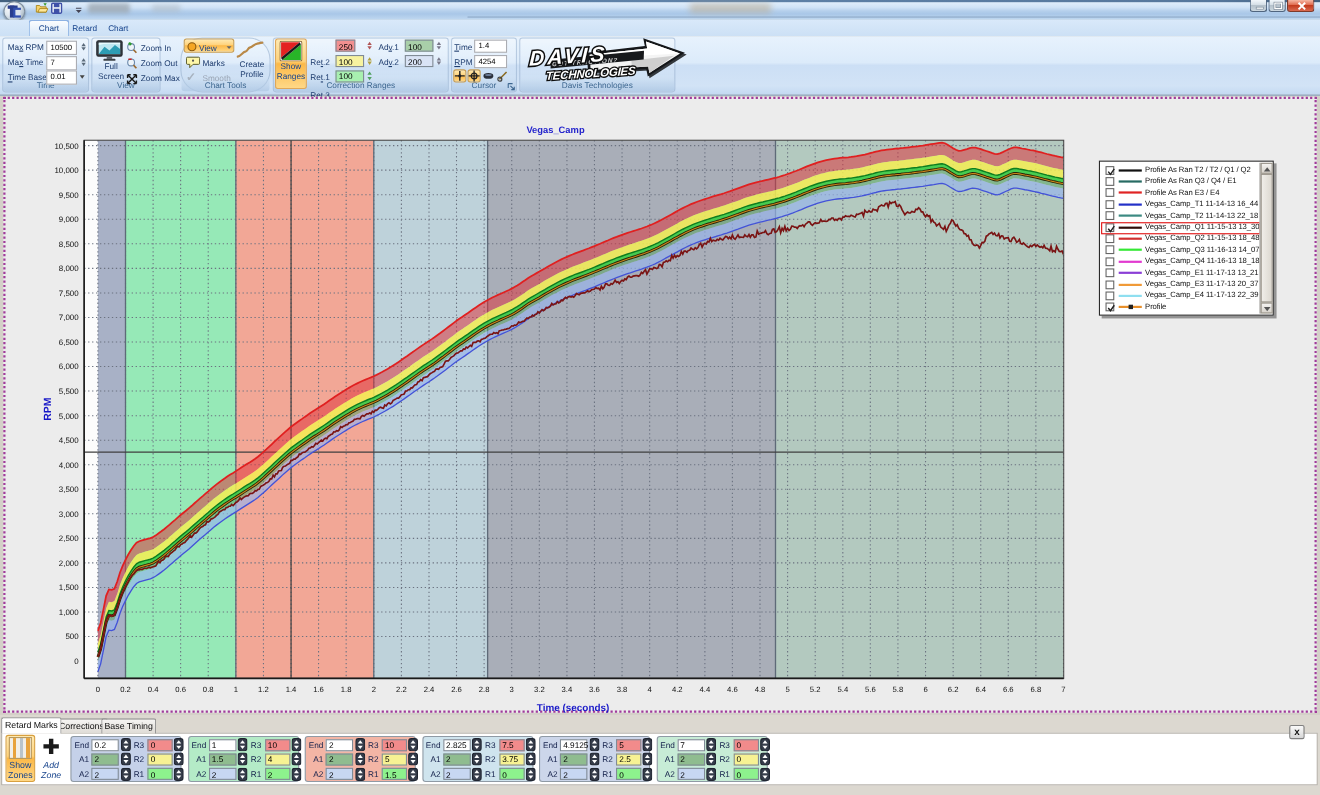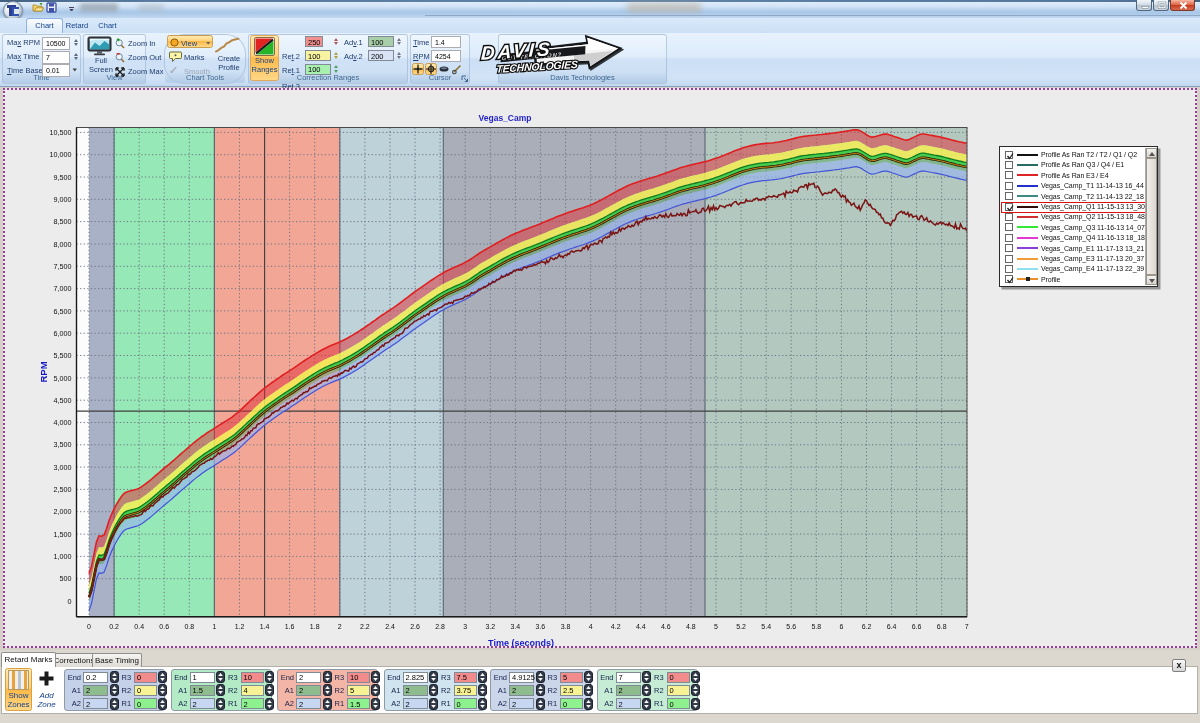--- a/index.html
+++ b/index.html
@@ -256,21 +256,21 @@
     <ellipse cx="6" cy="6" rx="4.5" ry="2.6" fill="#2a2f3a"></ellipse>
     <ellipse cx="6" cy="5.2" rx="3" ry="1" fill="#6a7a95"></ellipse>
   </svg>
 <svg class="abs" style="left:451px;top:63px" width="12" height="12">
     <line x1="3" y1="9" x2="9.5" y2="2.5" stroke="#8a6a20" stroke-width="1.4"></line>
     <circle cx="3.4" cy="9" r="1.8" fill="none" stroke="#444" stroke-width="1.1"></circle>
   </svg>
 <svg class="abs" style="left:461px;top:75px" width="8" height="8">
     <path d="M1 1 h4 M1 1 v4 M3 3 l3.5 3.5 M6.5 3.8 v2.7 h-2.7" stroke="#3e6790" stroke-width="1" fill="none"></path>
   </svg>
-<div class="abs rgroup" style="left:472px;width:169px;margin-left:26px;">
+<div class="abs rgroup" style="left:472px;width:142px;">
     <div class="rcap">Davis Technologies</div>
   </div>
 <svg class="abs" style="left:474px;top:34px" width="152" height="44" viewBox="0 0 152 44">
 <g transform="rotate(-3.5 76 22)">
 <path d="M60 13 L113 10 L112 3 L149 18.5 L114 38 L113 31 L60 31 Z" fill="#15171a" transform="translate(1.5,1.5)" opacity="0.85"></path>
 <path d="M60 13 L113 10 L112 3 L149 18.5 L114 38 L113 31 L60 31 Z" fill="#15171a"></path>
 <path d="M62.5 15 L115 12.5 L114.3 6 L144.5 18.7 L115.6 34.8 L115 28.8 L62.5 28.8 Z" fill="#f4f4f4"></path>
 <path d="M62.5 15 L115 12.5 L114.3 6 L144.5 18.7 L115 18.7 L62.5 20.5 Z" fill="#ffffff"></path>
 <path d="M100 22.5 L139 20.5 L115.6 34.8 L115 28.8 L100 28.8 Z" fill="#cfcfcf"></path>
 <path d="M27 17.3 L112 14.3 L111.2 22.3 L26.2 25.3 Z" fill="#17191c"></path>

